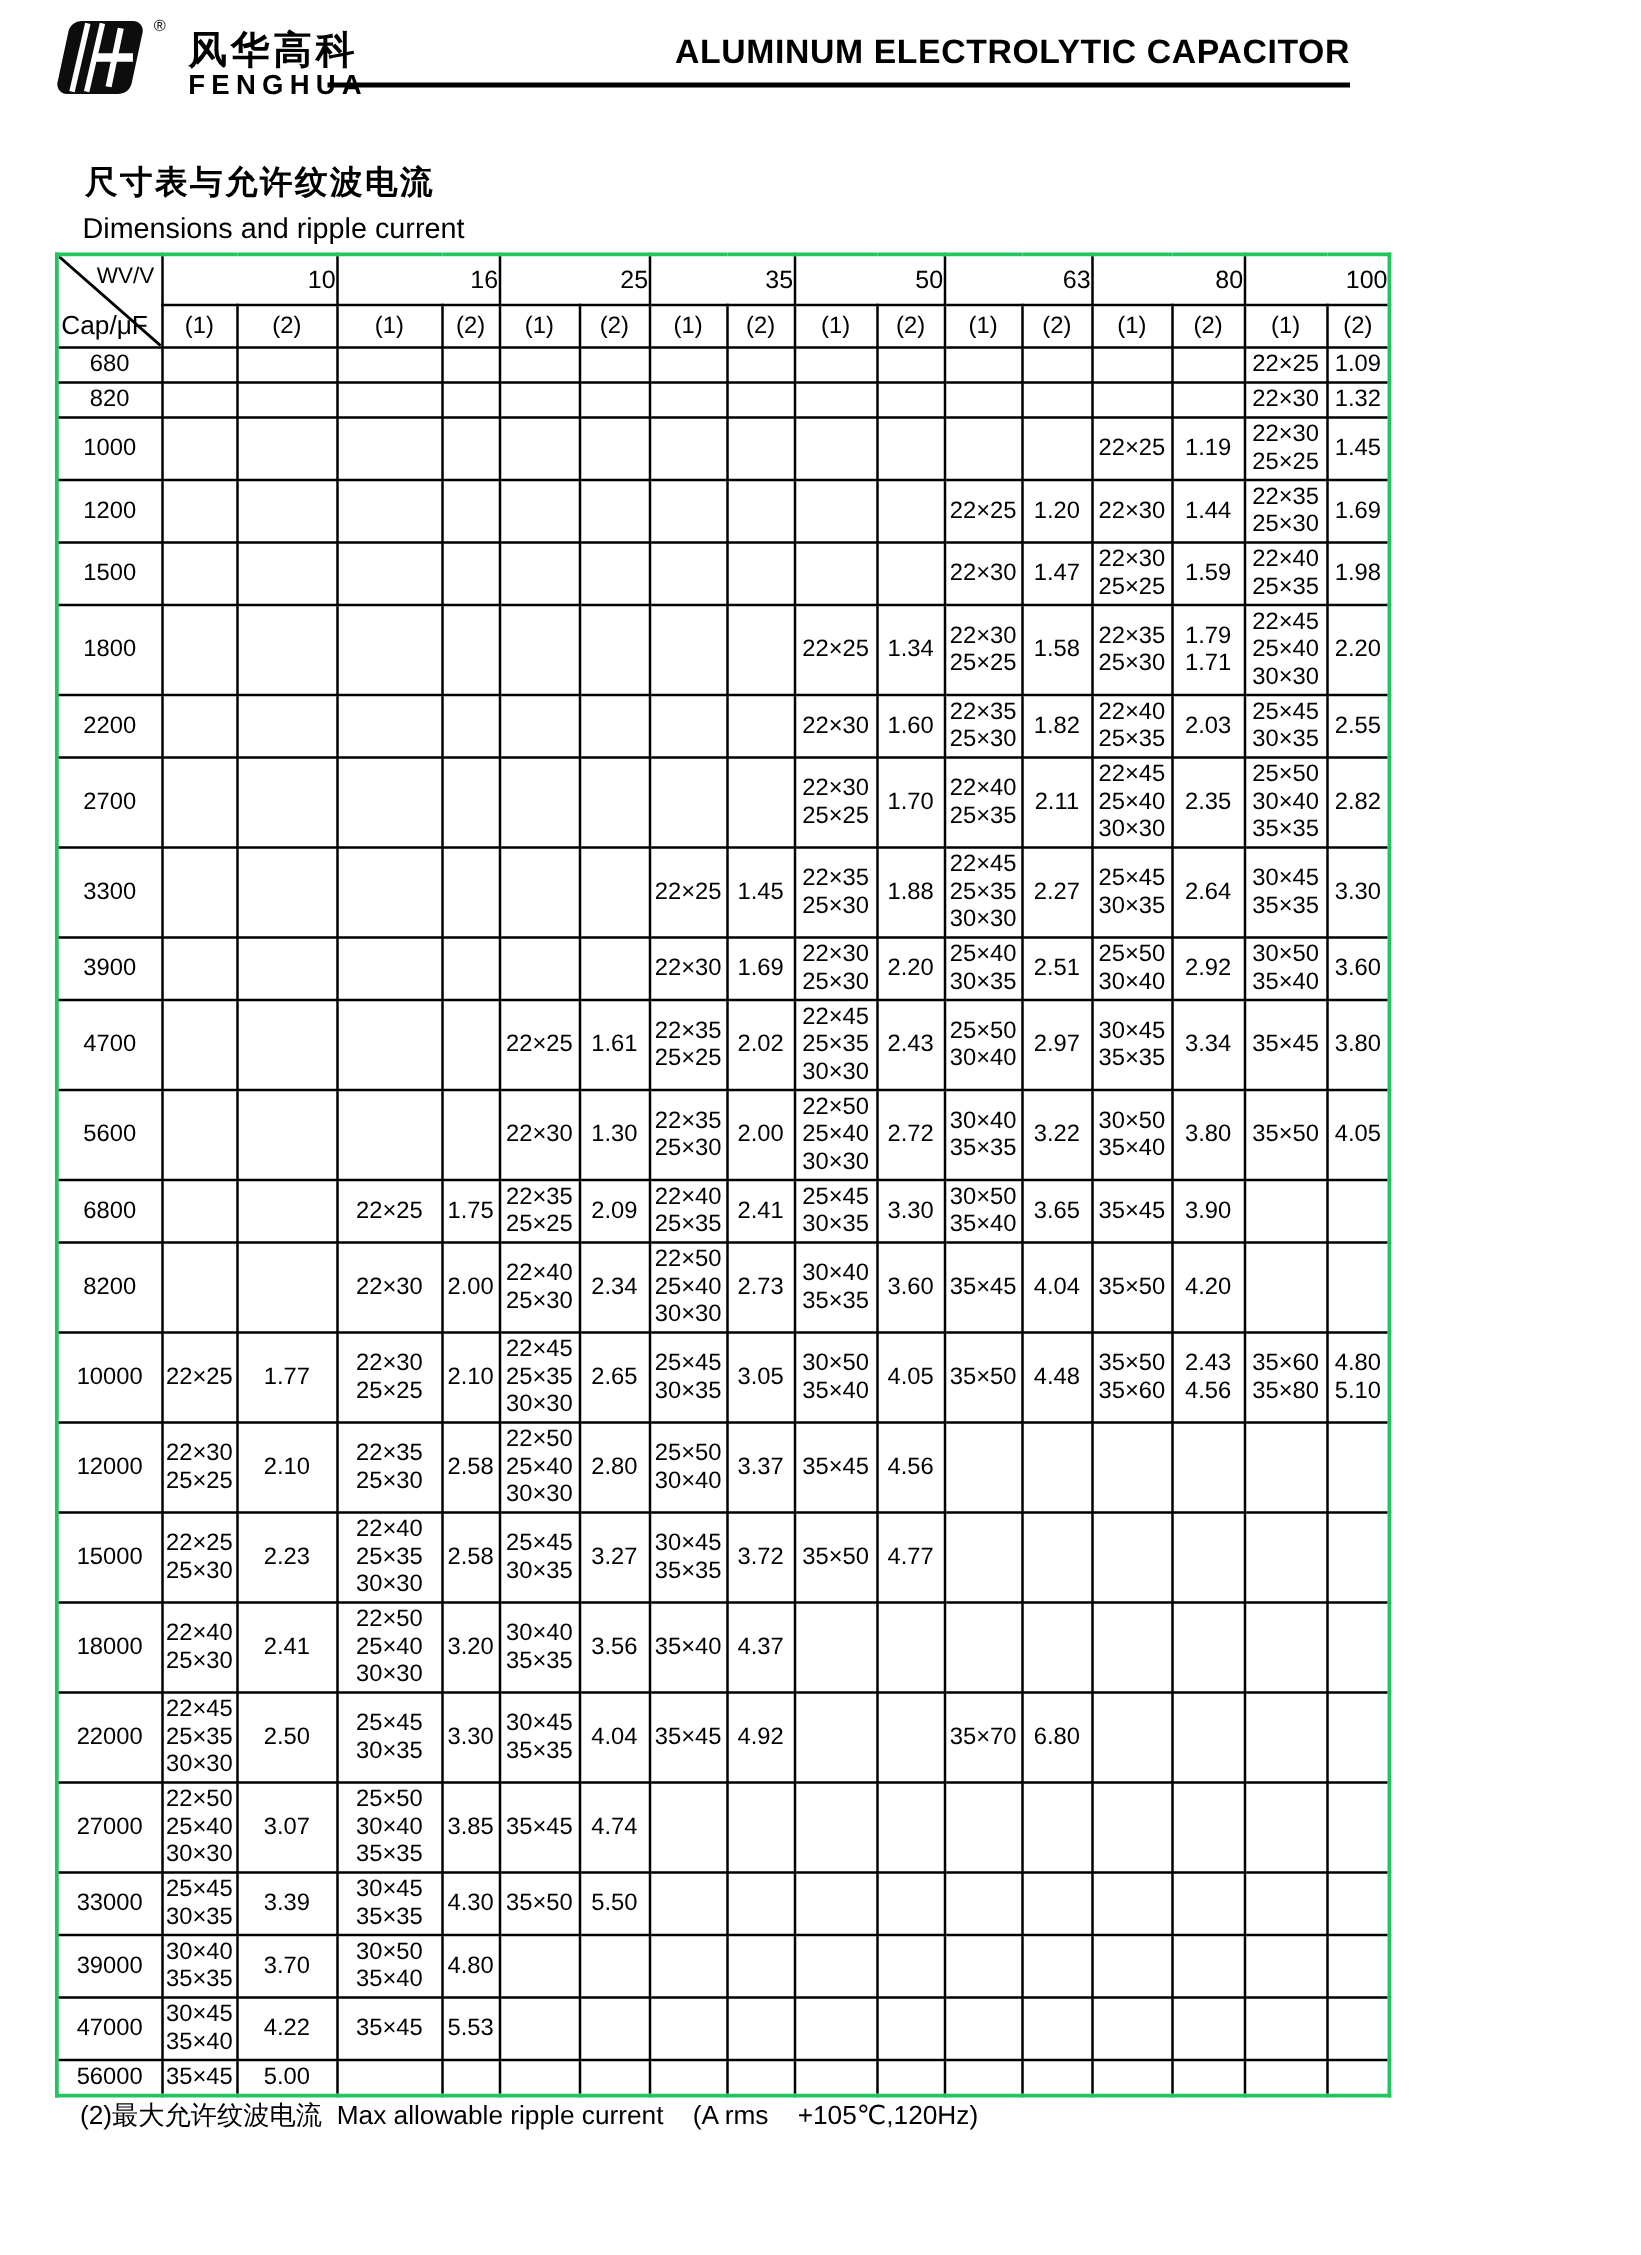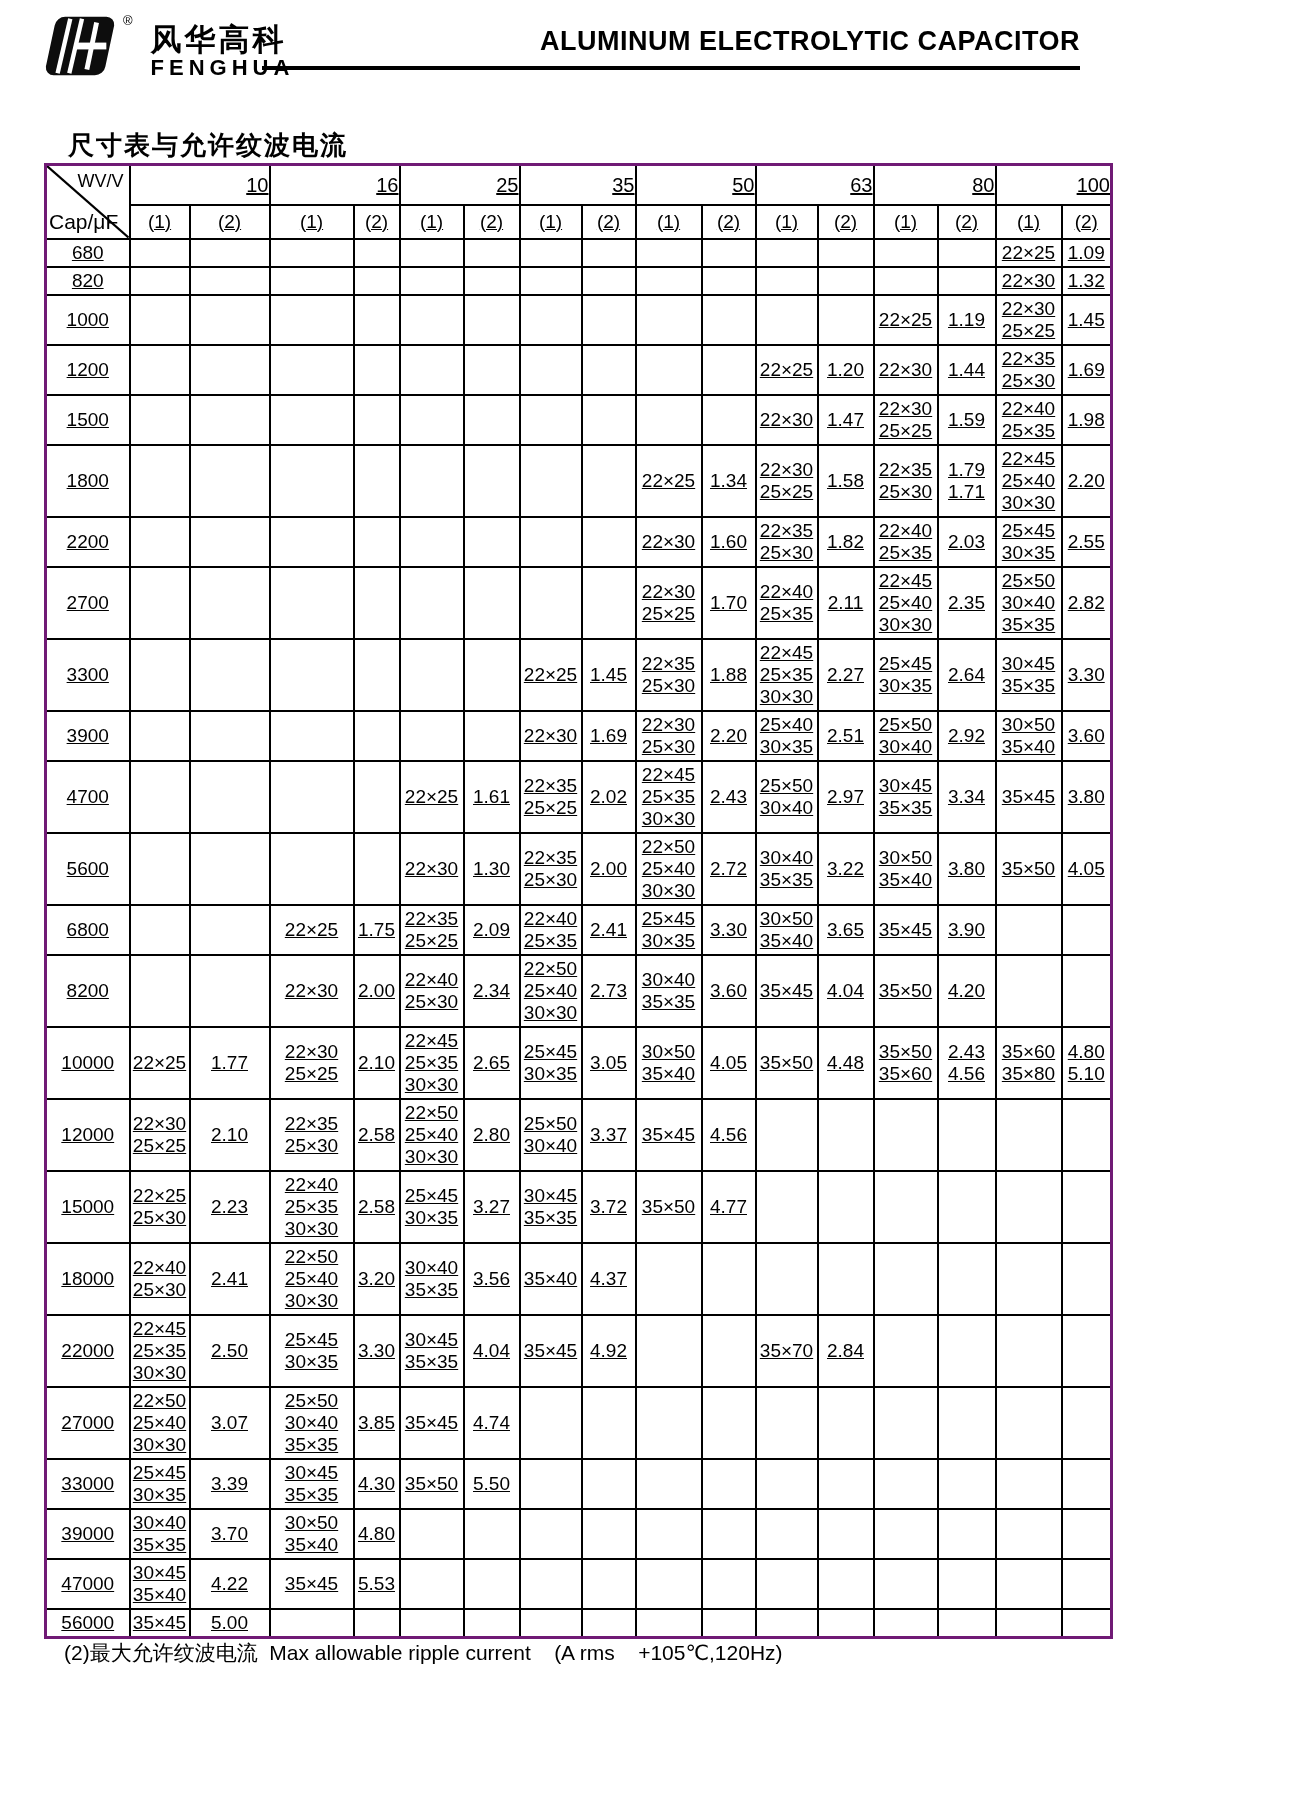--- a/index.html
+++ b/index.html
@@ -15,21 +15,21 @@
   .brand-text { margin-left:16px; padding-top:10px; }
   .brand-cn { font-size:31px; font-weight:bold; letter-spacing:3px; line-height:1; }
   .brand-en { font-size:22px; font-weight:bold; letter-spacing:5px; line-height:1.15; }
   .doc-title { position:absolute; right:233px; top:26px; font-size:27px; font-weight:bold; letter-spacing:0.5px; white-space:nowrap; }
   .header-rule { position:absolute; left:262px; top:66px; width:818px; height:4px; background:#000; }
 
   main { margin-left:44px; width:1075px; }
   .sec-cn { margin-top:24px; margin-left:24px; font-size:26px; font-weight:600; letter-spacing:2px; }
   .sec-en { margin-top:6px; margin-left:22px; font-size:23px; font-weight:500; margin-bottom:6px; }
 
-  table.dim-table { border-collapse:collapse; table-layout:fixed; width:1066px; border:3px solid #701a75;text-decoration:underline; }
+  table.dim-table { border-collapse:collapse; table-layout:fixed; width:1066px; border:3px solid #22c55e; }
   .dim-table th, .dim-table td {
     border:2px solid #000; text-align:center; vertical-align:middle;
     font-size:19px; font-weight:normal; padding:2px 0; line-height:22px;
     overflow:hidden;
   }
   thead th.vh { height:40px; font-size:20px;text-align:right; }
   thead th.sh { height:34px; }
   td.capcell { font-size:19px; }
   .corner { position:relative; padding:0; }
   .corner svg.diag { position:absolute; inset:0; width:100%; height:100%; }
@@ -61,20 +61,21 @@
         <div class="brand-cn">风华高科</div>
         <div class="brand-en">FENGHUA</div>
       </div>
     </div>
     <h1 class="doc-title">ALUMINUM ELECTROLYTIC CAPACITOR</h1>
     <div class="header-rule"></div>
   </header>
 
   <main>
     <h2 class="sec-cn">尺寸表与允许纹波电流</h2>
+    <h3 class="sec-en">Dimensions and ripple current</h3>
 
     <table class="dim-table">
       <colgroup>
         <col style="width:84px">
         <col style="width:60px">
           <col style="width:80px">
         <col style="width:84px">
           <col style="width:46px">
         <col style="width:64px">
           <col style="width:56px">
@@ -878,21 +879,21 @@
             </td>
             <td>
               <div>4.92</div>
             </td>
             <td></td>
             <td></td>
             <td>
               <div>35×70</div>
             </td>
             <td>
-              <div>2.84</div>
+              <div>6.80</div>
             </td>
             <td></td>
             <td></td>
             <td></td>
             <td></td>
           </tr>
           <tr>
             <td class="capcell">27000</td>
             <td>
               <div>22×50</div>

